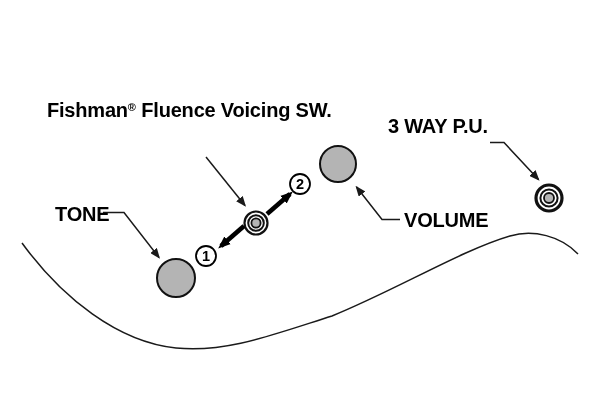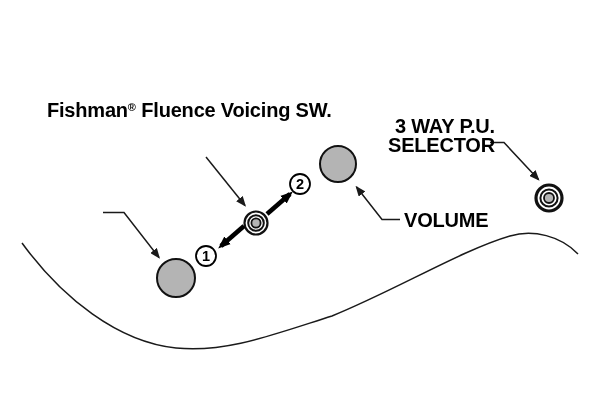--- a/index.html
+++ b/index.html
@@ -97,19 +97,19 @@
   </svg>
 
   <div class="label" style="left:47px; top:98px;">
     <div>
       <span>Fishman</span><span class="reg">®</span><span> Fluence Voicing SW.</span>
     </div>
   </div>
 
   <div class="label" id="selector-label" style="left:388px; top:117px;">
     <div>3 WAY P.U.</div>
-    <div>SELECTOR</div>
   </div>
 
+  <div class="label" style="left:55px; top:205px;">TONE</div>
 
   <div class="label" style="left:404px; top:211px;">VOLUME</div>
 
 </div>
 
 </body></html>

